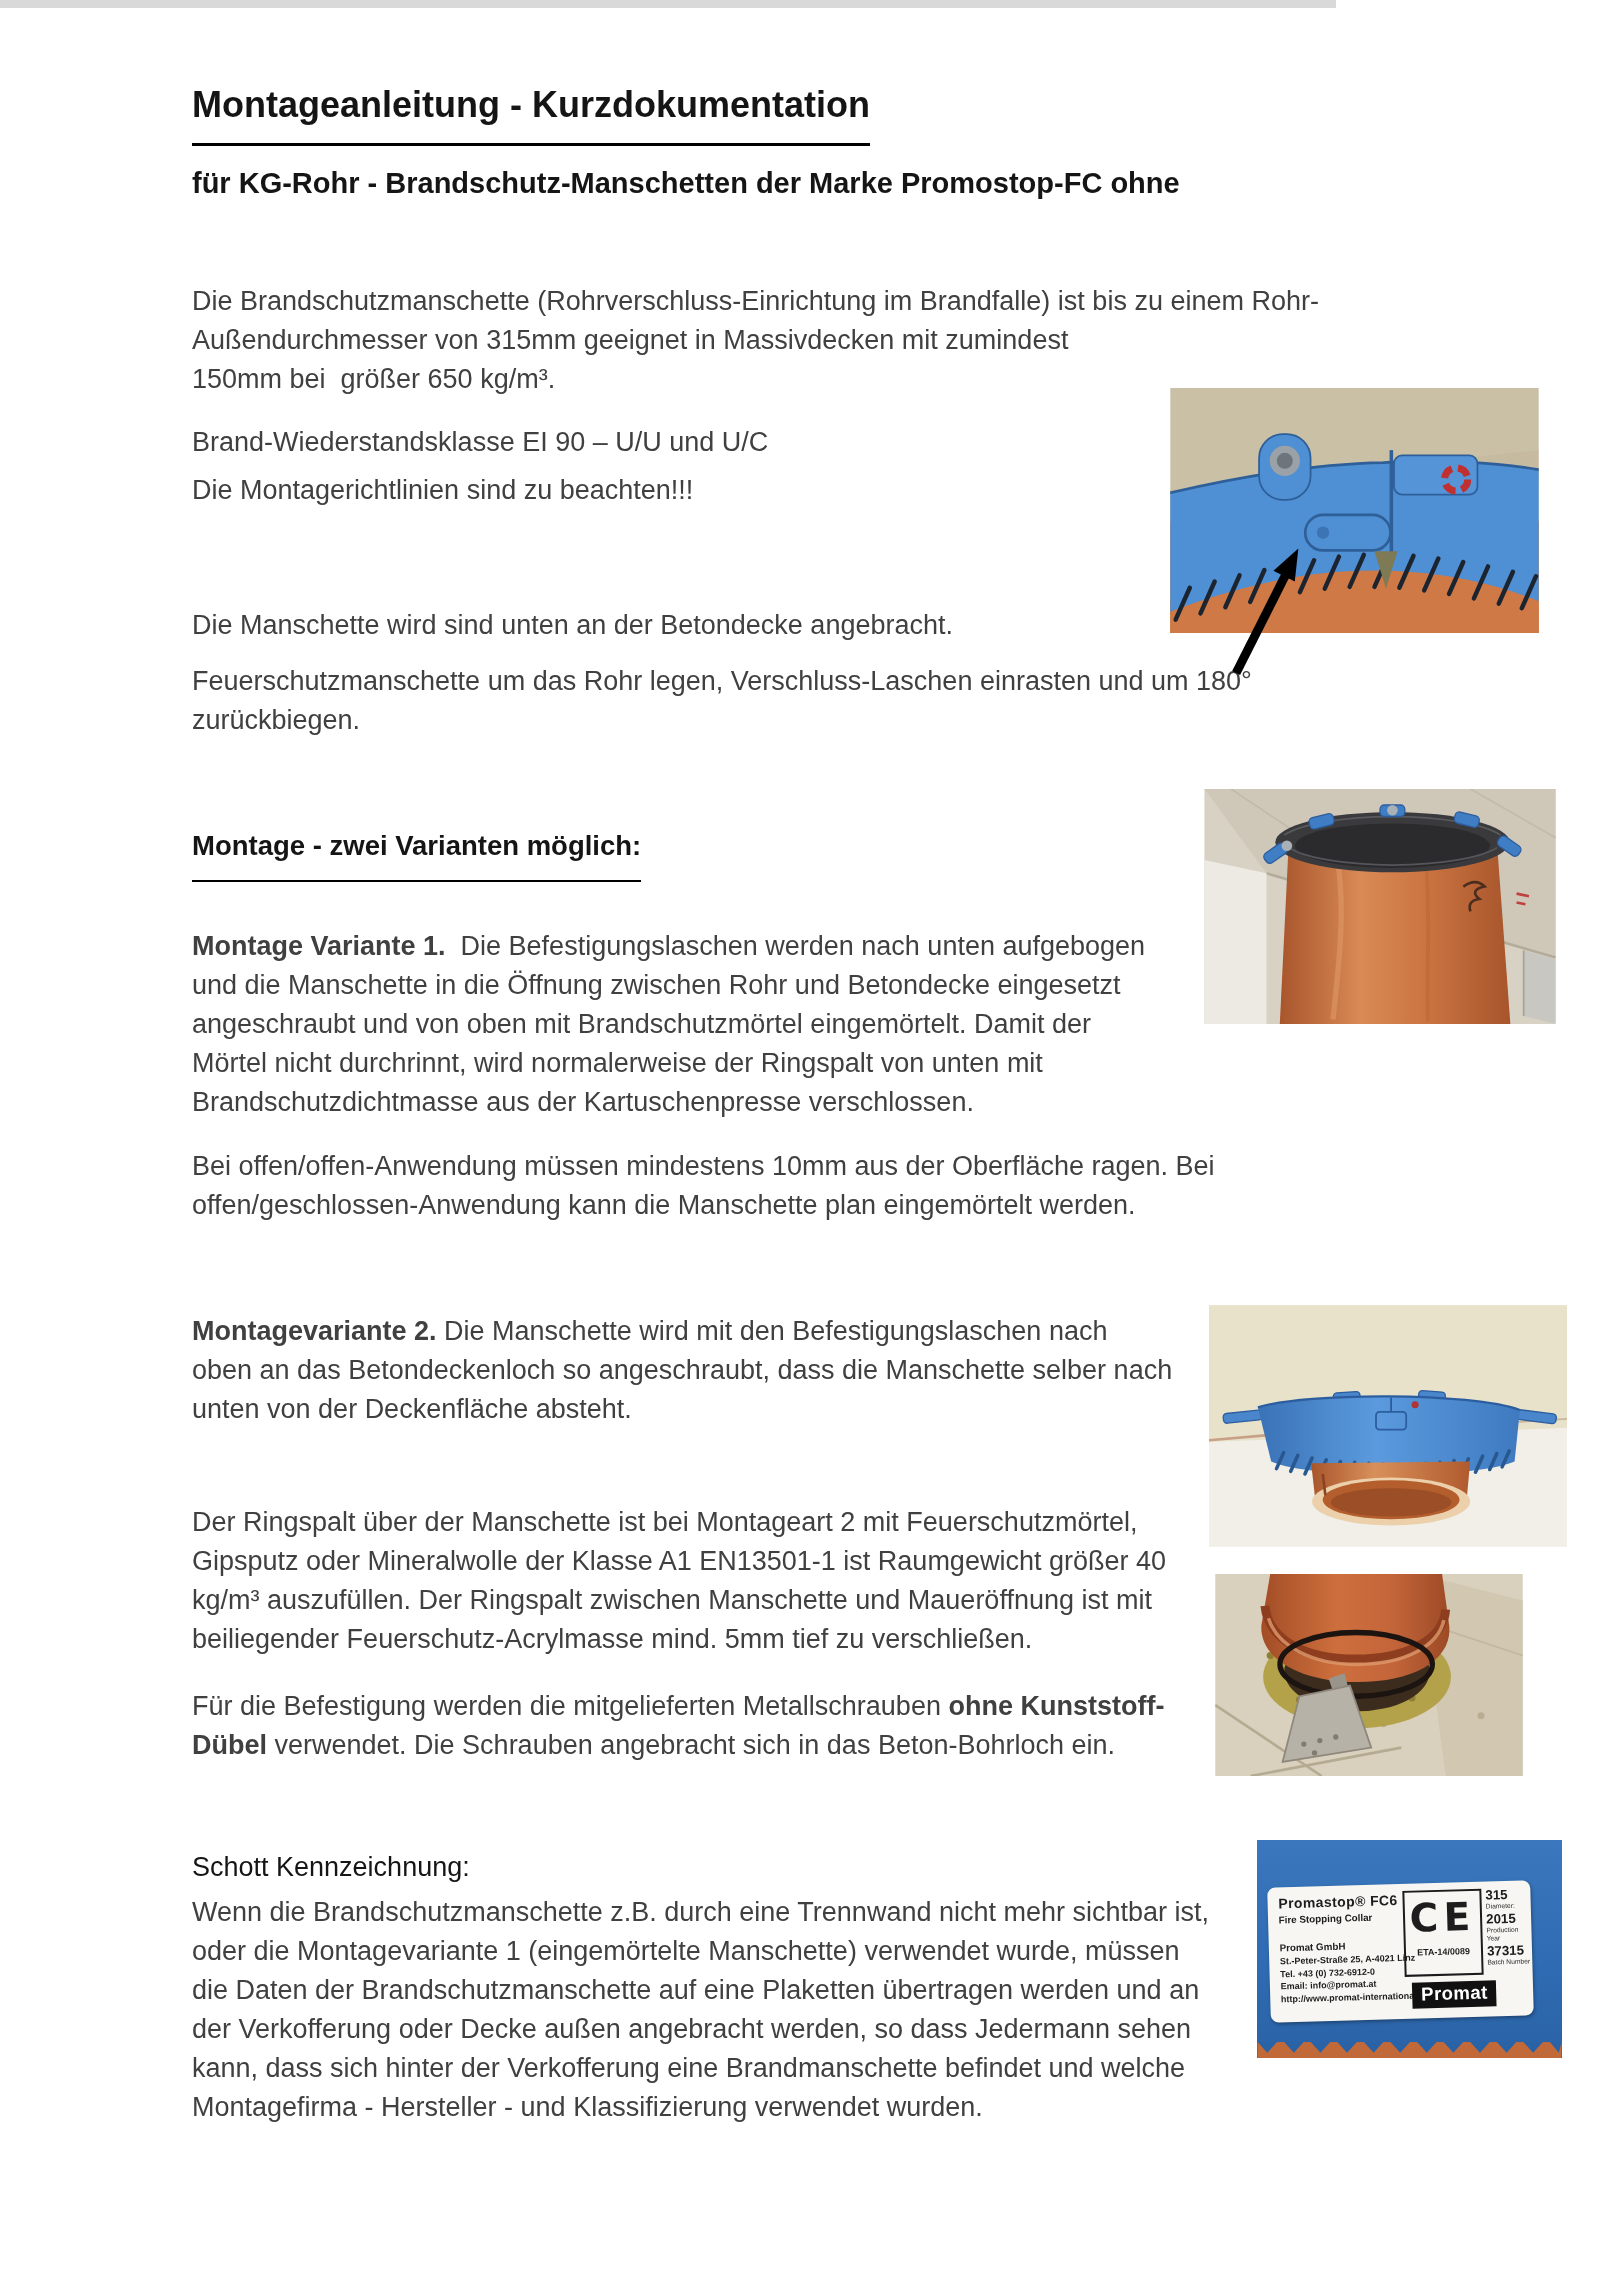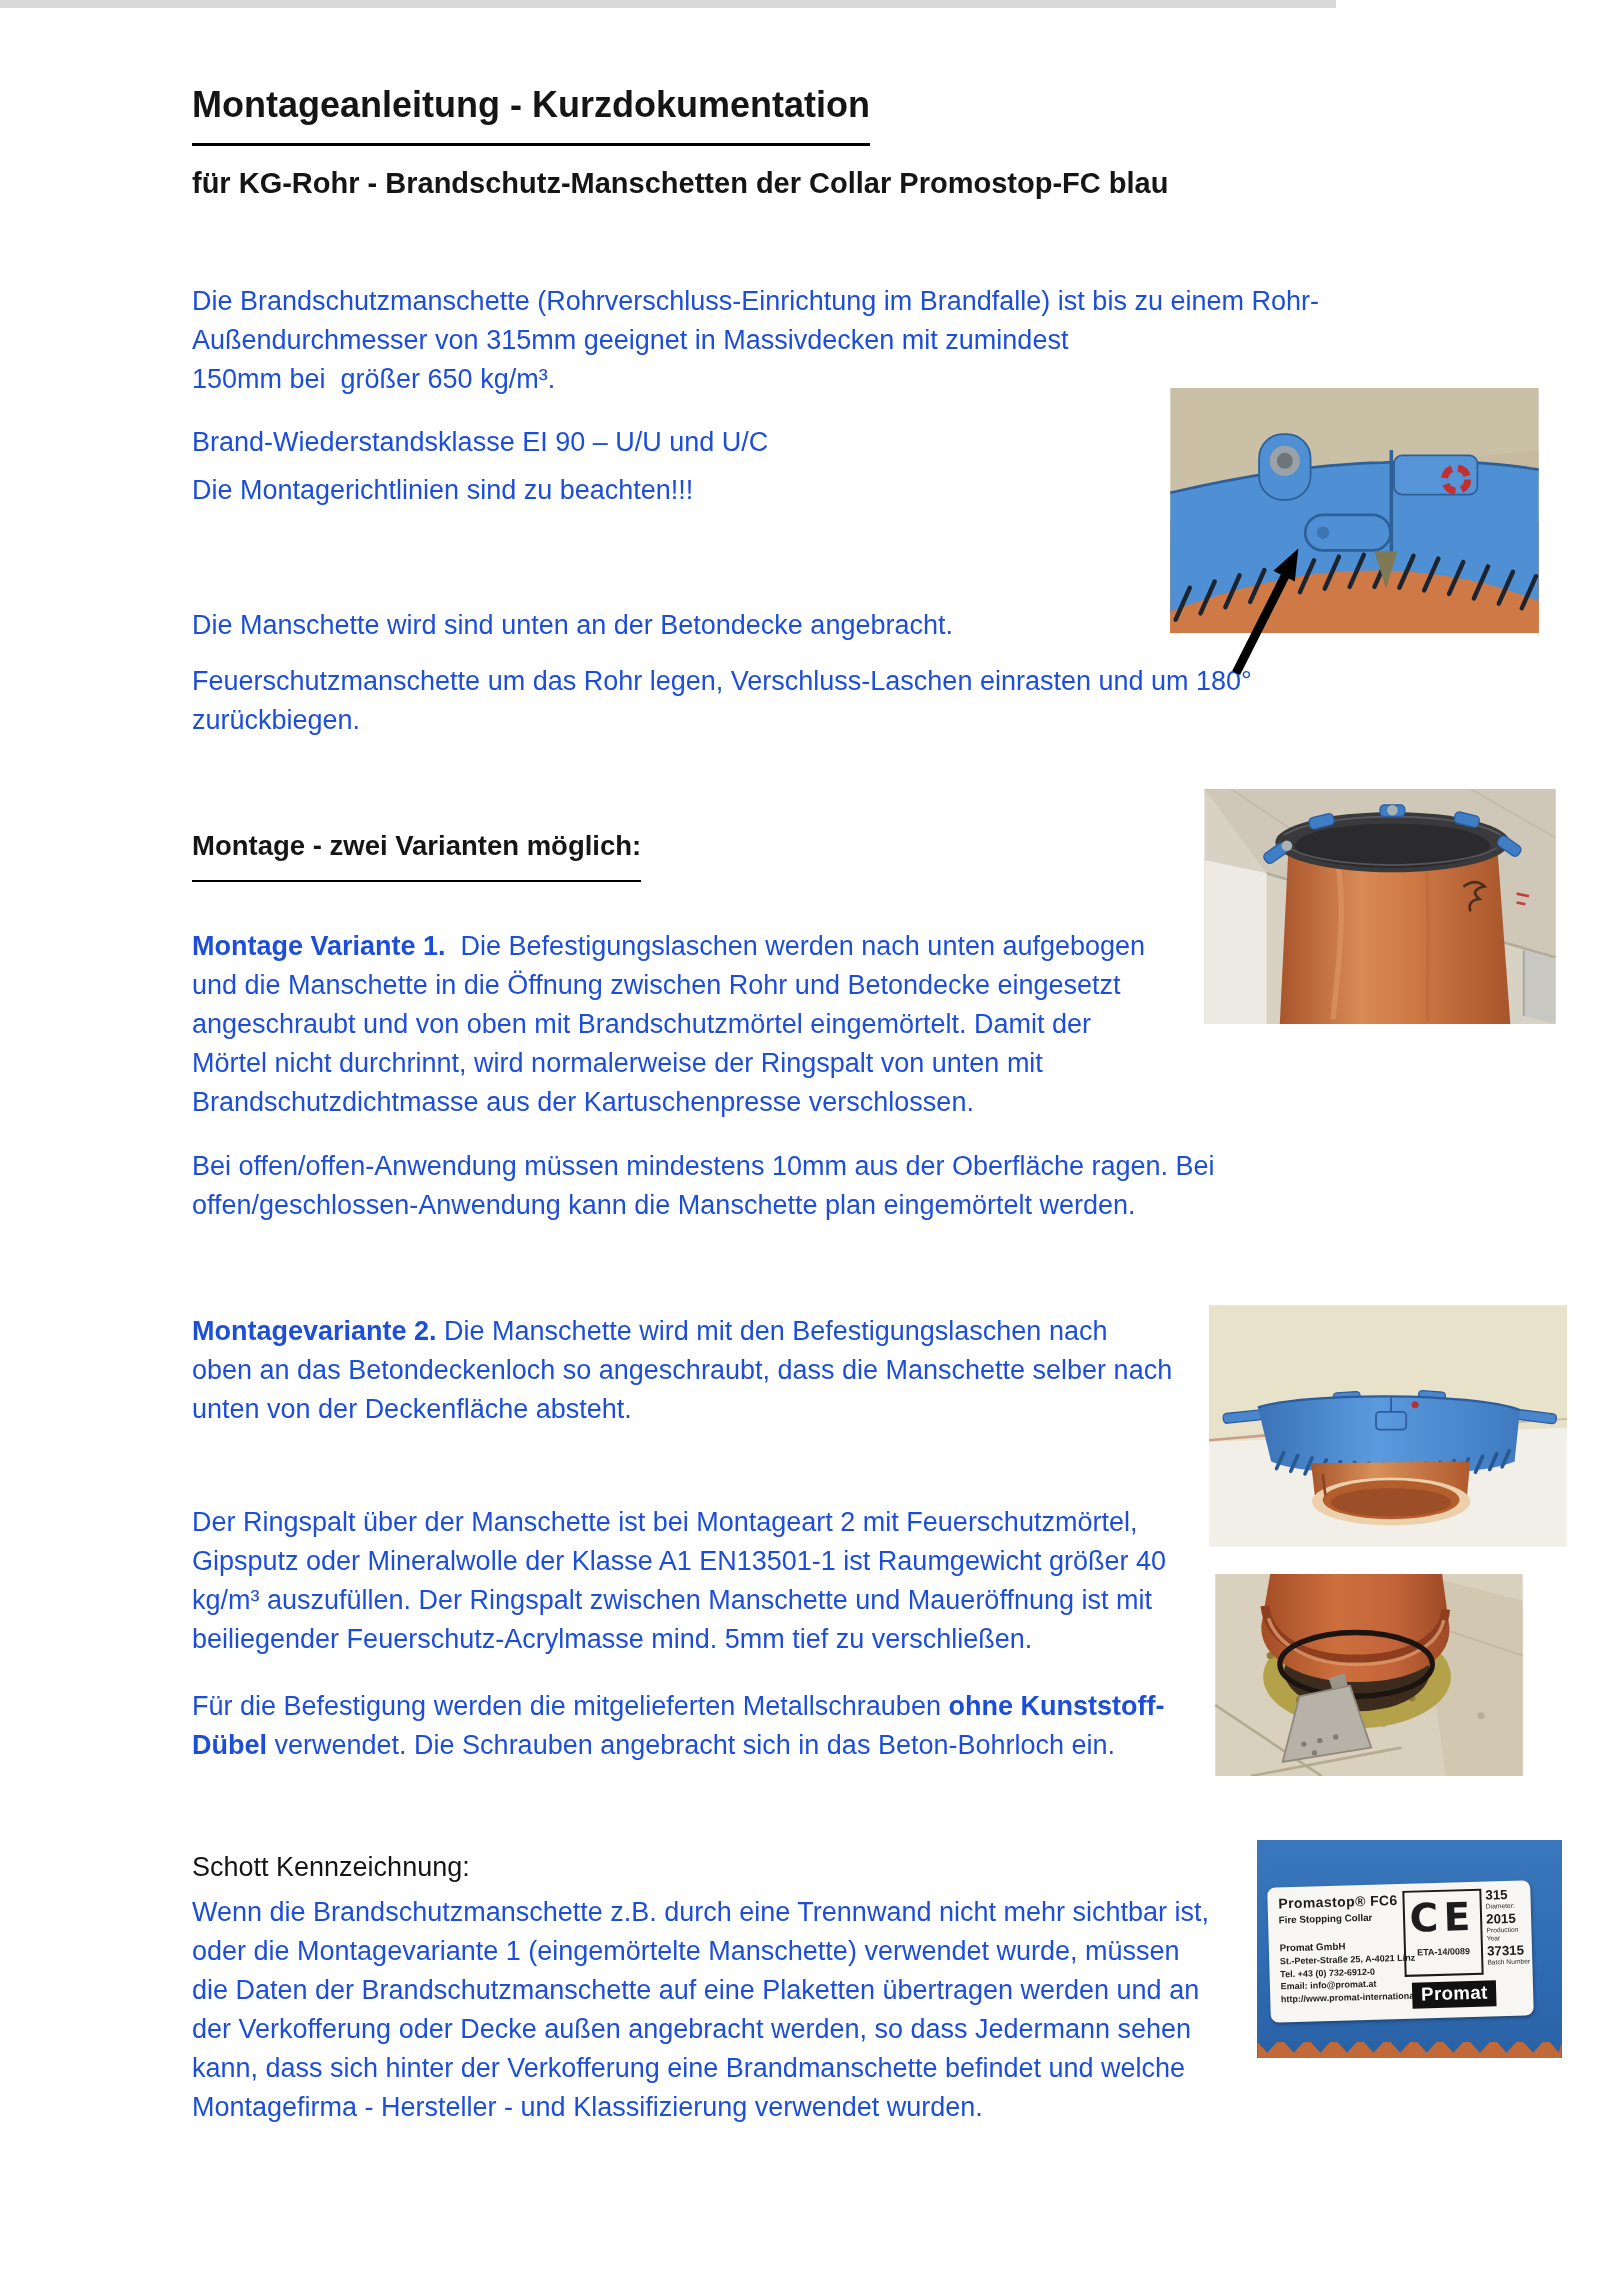--- a/index.html
+++ b/index.html
@@ -2,21 +2,21 @@
 <html lang="de" style="font-size:14px"><head>
 <meta charset="utf-8">
 <style>
   html,body{margin:0;padding:0;}
   body{
     width:1616px;height:2295px;position:relative;background:#ffffff;
     font-family:"Liberation Sans", sans-serif;color:#151515;overflow:hidden;
   }
   .scan-strip{position:absolute;left:0;top:0;width:1336px;height:8px;background:#d9d9d9;}
   .txt{position:absolute;left:192px;width:1190px;white-space:pre-wrap;
-       font-size:27px;line-height:39px;color:#1d4ed8;}
+       font-size:27px;line-height:39px;color:#404040;}
   .b{font-weight:bold;}
   .doc-title{position:absolute;left:192px;top:85px;font-size:36px;font-weight:bold;
              border-bottom:3.6px solid #000;padding-bottom:18px;line-height:1.1;}
   .doc-subtitle{position:absolute;left:192px;top:167px;font-size:29px;font-weight:bold;}
   .h2{position:absolute;left:192px;top:831px;font-size:27.5px;font-weight:bold;
       border-bottom:2.7px solid #000;padding-bottom:19px;line-height:1.1;}
   .h3{position:absolute;left:192px;top:1852px;font-size:27px;font-weight:normal;}
   .figure{position:absolute;overflow:hidden;}
   .figure svg{display:block;}
   .arrow-overlay{position:absolute;left:1181px;top:528px;width:160px;height:169px;}
@@ -45,21 +45,21 @@
   .pl-cap{font-size:6.7px;line-height:8px;color:#2a2a2a;}
   .promat-logo{position:absolute;left:142px;top:99px;background:#111;color:#fff;
                font-size:18.6px;font-weight:bold;padding:0.9px 9px 2.7px 9px;letter-spacing:0.4px;}
 </style>
 </head>
 <body>
 
 <div class="scan-strip"></div>
 
 <div class="doc-title">Montageanleitung - Kurzdokumentation</div>
-<div class="doc-subtitle">für KG-Rohr - Brandschutz-Manschetten der Collar Promostop-FC blau</div>
+<div class="doc-subtitle">für KG-Rohr - Brandschutz-Manschetten der Marke Promostop-FC ohne</div>
 
 <div class="txt" style="top:282px">Die Brandschutzmanschette (Rohrverschluss-Einrichtung im Brandfalle) ist bis zu einem Rohr-
 Außendurchmesser von 315mm geeignet in Massivdecken mit zumindest
 150mm bei  größer 650 kg/m³.</div>
 <div class="txt" style="top:423px">Brand-Wiederstandsklasse EI 90 – U/U und U/C</div>
 <div class="txt" style="top:471px">Die Montagerichtlinien sind zu beachten!!!</div>
 <div class="txt" style="top:606px">Die Manschette wird sind unten an der Betondecke angebracht.</div>
 <div class="txt" style="top:662px">Feuerschutzmanschette um das Rohr legen, Verschluss-Laschen einrasten und um 180°
 zurückbiegen.</div>
 

